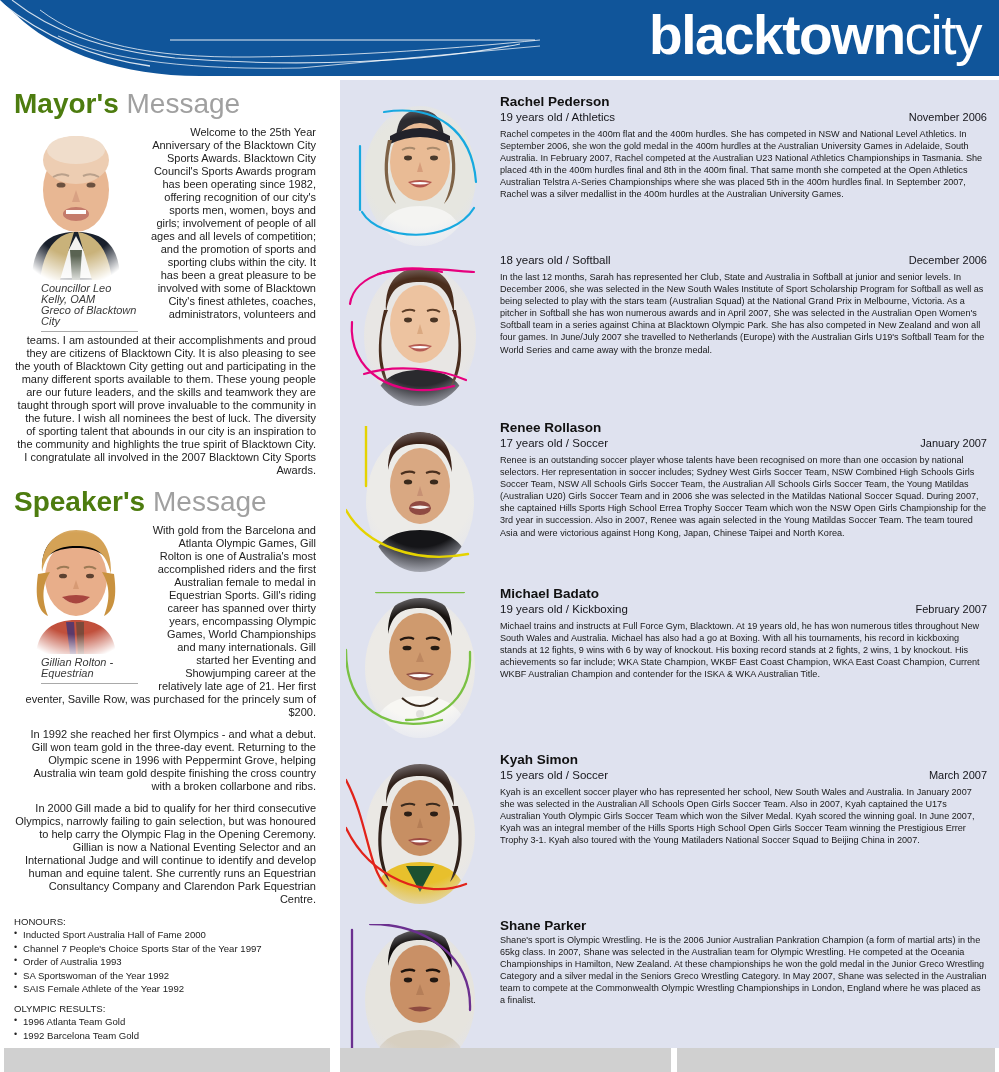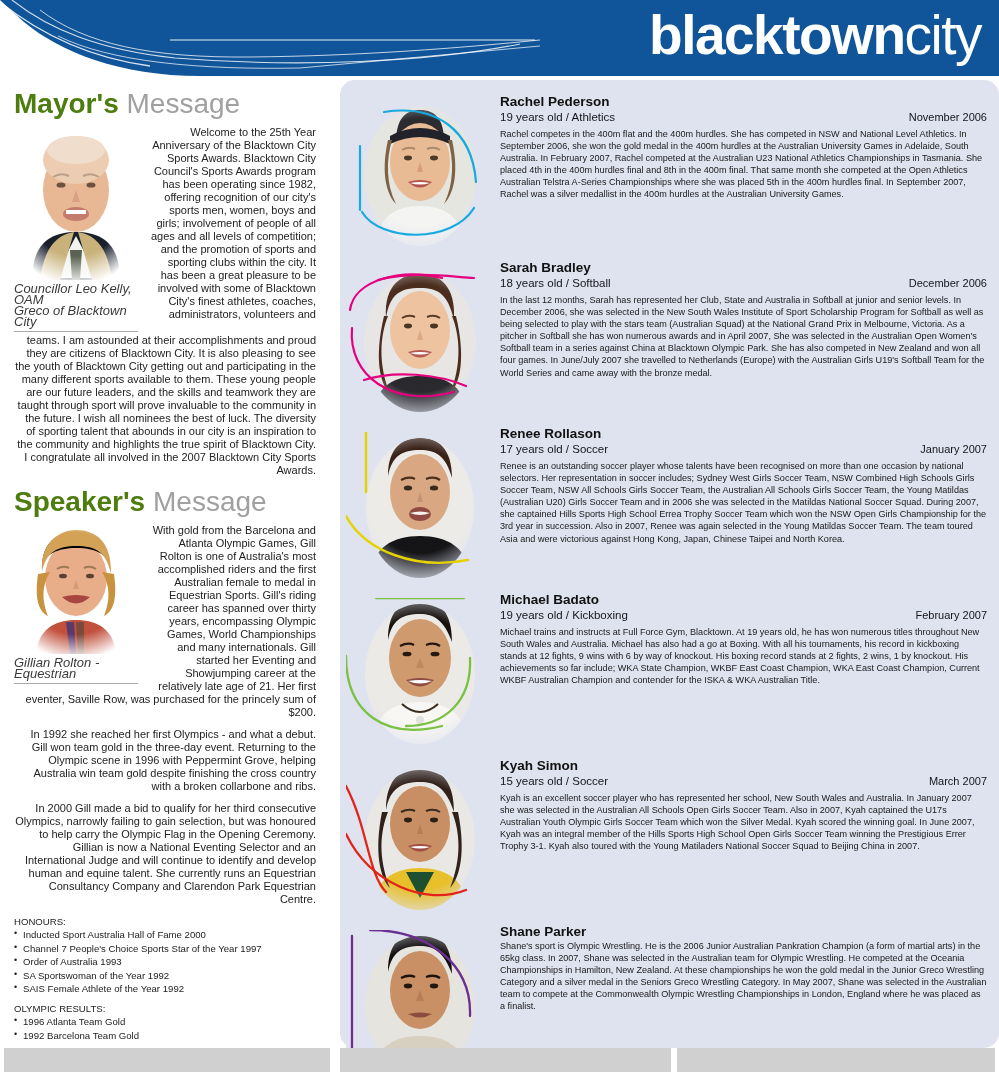--- a/index.html
+++ b/index.html
@@ -52,24 +52,25 @@
   .intro-block { position: relative; min-height: 10px; }
   .photo-wrap {
     float: left; width: 124px; margin: 2px 10px 2px 0;
   }
   .photo-box {
     width: 124px; height: 152px;
     position: relative; overflow: hidden;
   }
   .photo-box.speaker { height: 128px; }
   .photo-caption {
-    font-size: 13px; line-height: 11px;
+    font-size: 11px; line-height: 11px;
     font-style: italic; color: #3a3a3a;
     padding-top: 3px; padding-bottom: 4px;
     border-bottom: 1px solid #a9a9a9;
+    margin-left: 27px;
   }
   .body-text {
     font-size: 11px; line-height: 13px;
     color: #222; text-align: right;
   }
   .body-text p { margin-bottom: 9px; }
   .list-head { font-size: 9.6px; line-height: 13px; color: #222; margin-top: 2px; }
   ul.awards { list-style: none; margin: 0 0 6px 0; padding: 0; }
   ul.awards li {
     font-size: 9.6px; line-height: 13.6px; color: #222;
@@ -79,21 +80,20 @@
     content: "\2022"; position: absolute; left: 0; top: -1px;
     font-size: 9px;
   }
 
   
   .right-col {
     position: absolute; left: 340px; top: 80px;
     width: 659px; height: 968px;
     background: #dfe2ef;
     padding: 6px 8px 0 2px;
-    border-radius: 15px;
   }
   .profile {
     position: relative;
     min-height: 158px;
     padding-left: 158px;
     padding-right: 4px;
     margin-bottom: 2px;
   }
   .profile-photo {
     position: absolute; left: 4px; top: 6px;
@@ -333,21 +333,20 @@
           </g>
           <rect width="148" height="150" fill="url(#f2)"></rect>
           <g fill="none" stroke="#e6007e" stroke-width="2.2" stroke-linecap="round">
             <path d="M32,14 C72,4 112,12 128,12"></path>
             <path d="M4,44 C8,14 54,2 96,12"></path>
             <path d="M18,114 C48,104 92,108 120,120"></path>
             <path d="M6,62 C2,110 46,142 108,126"></path>
           </g>
         </svg>
       </div>
-      <div class="p-name">Sarah Bradley</div>
       <div class="p-meta-row">
         <div class="p-sub">18 years old / Softball</div>
         <div class="p-date">December 2006</div>
       </div>
       <div class="p-body">In the last 12 months, Sarah has represented her Club, State and Australia in Softball at junior and senior levels. In December 2006, she was selected in the New South Wales Institute of Sport Scholarship Program for Softball as well as being selected to play with the stars team (Australian Squad) at the National Grand Prix in Melbourne, Victoria. As a pitcher in Softball she has won numerous awards and in April 2007, She was selected in the Australian Open Women's Softball team in a series against China at Blacktown Olympic Park. She has also competed in New Zealand and won all four games. In June/July 2007 she travelled to Netherlands (Europe) with the Australian Girls U19's Softball Team for the World Series and came away with the bronze medal.</div>
     </div>
 
     <div class="profile">
       <div class="profile-photo">
         <svg viewBox="0 0 148 150" width="148" height="150">

